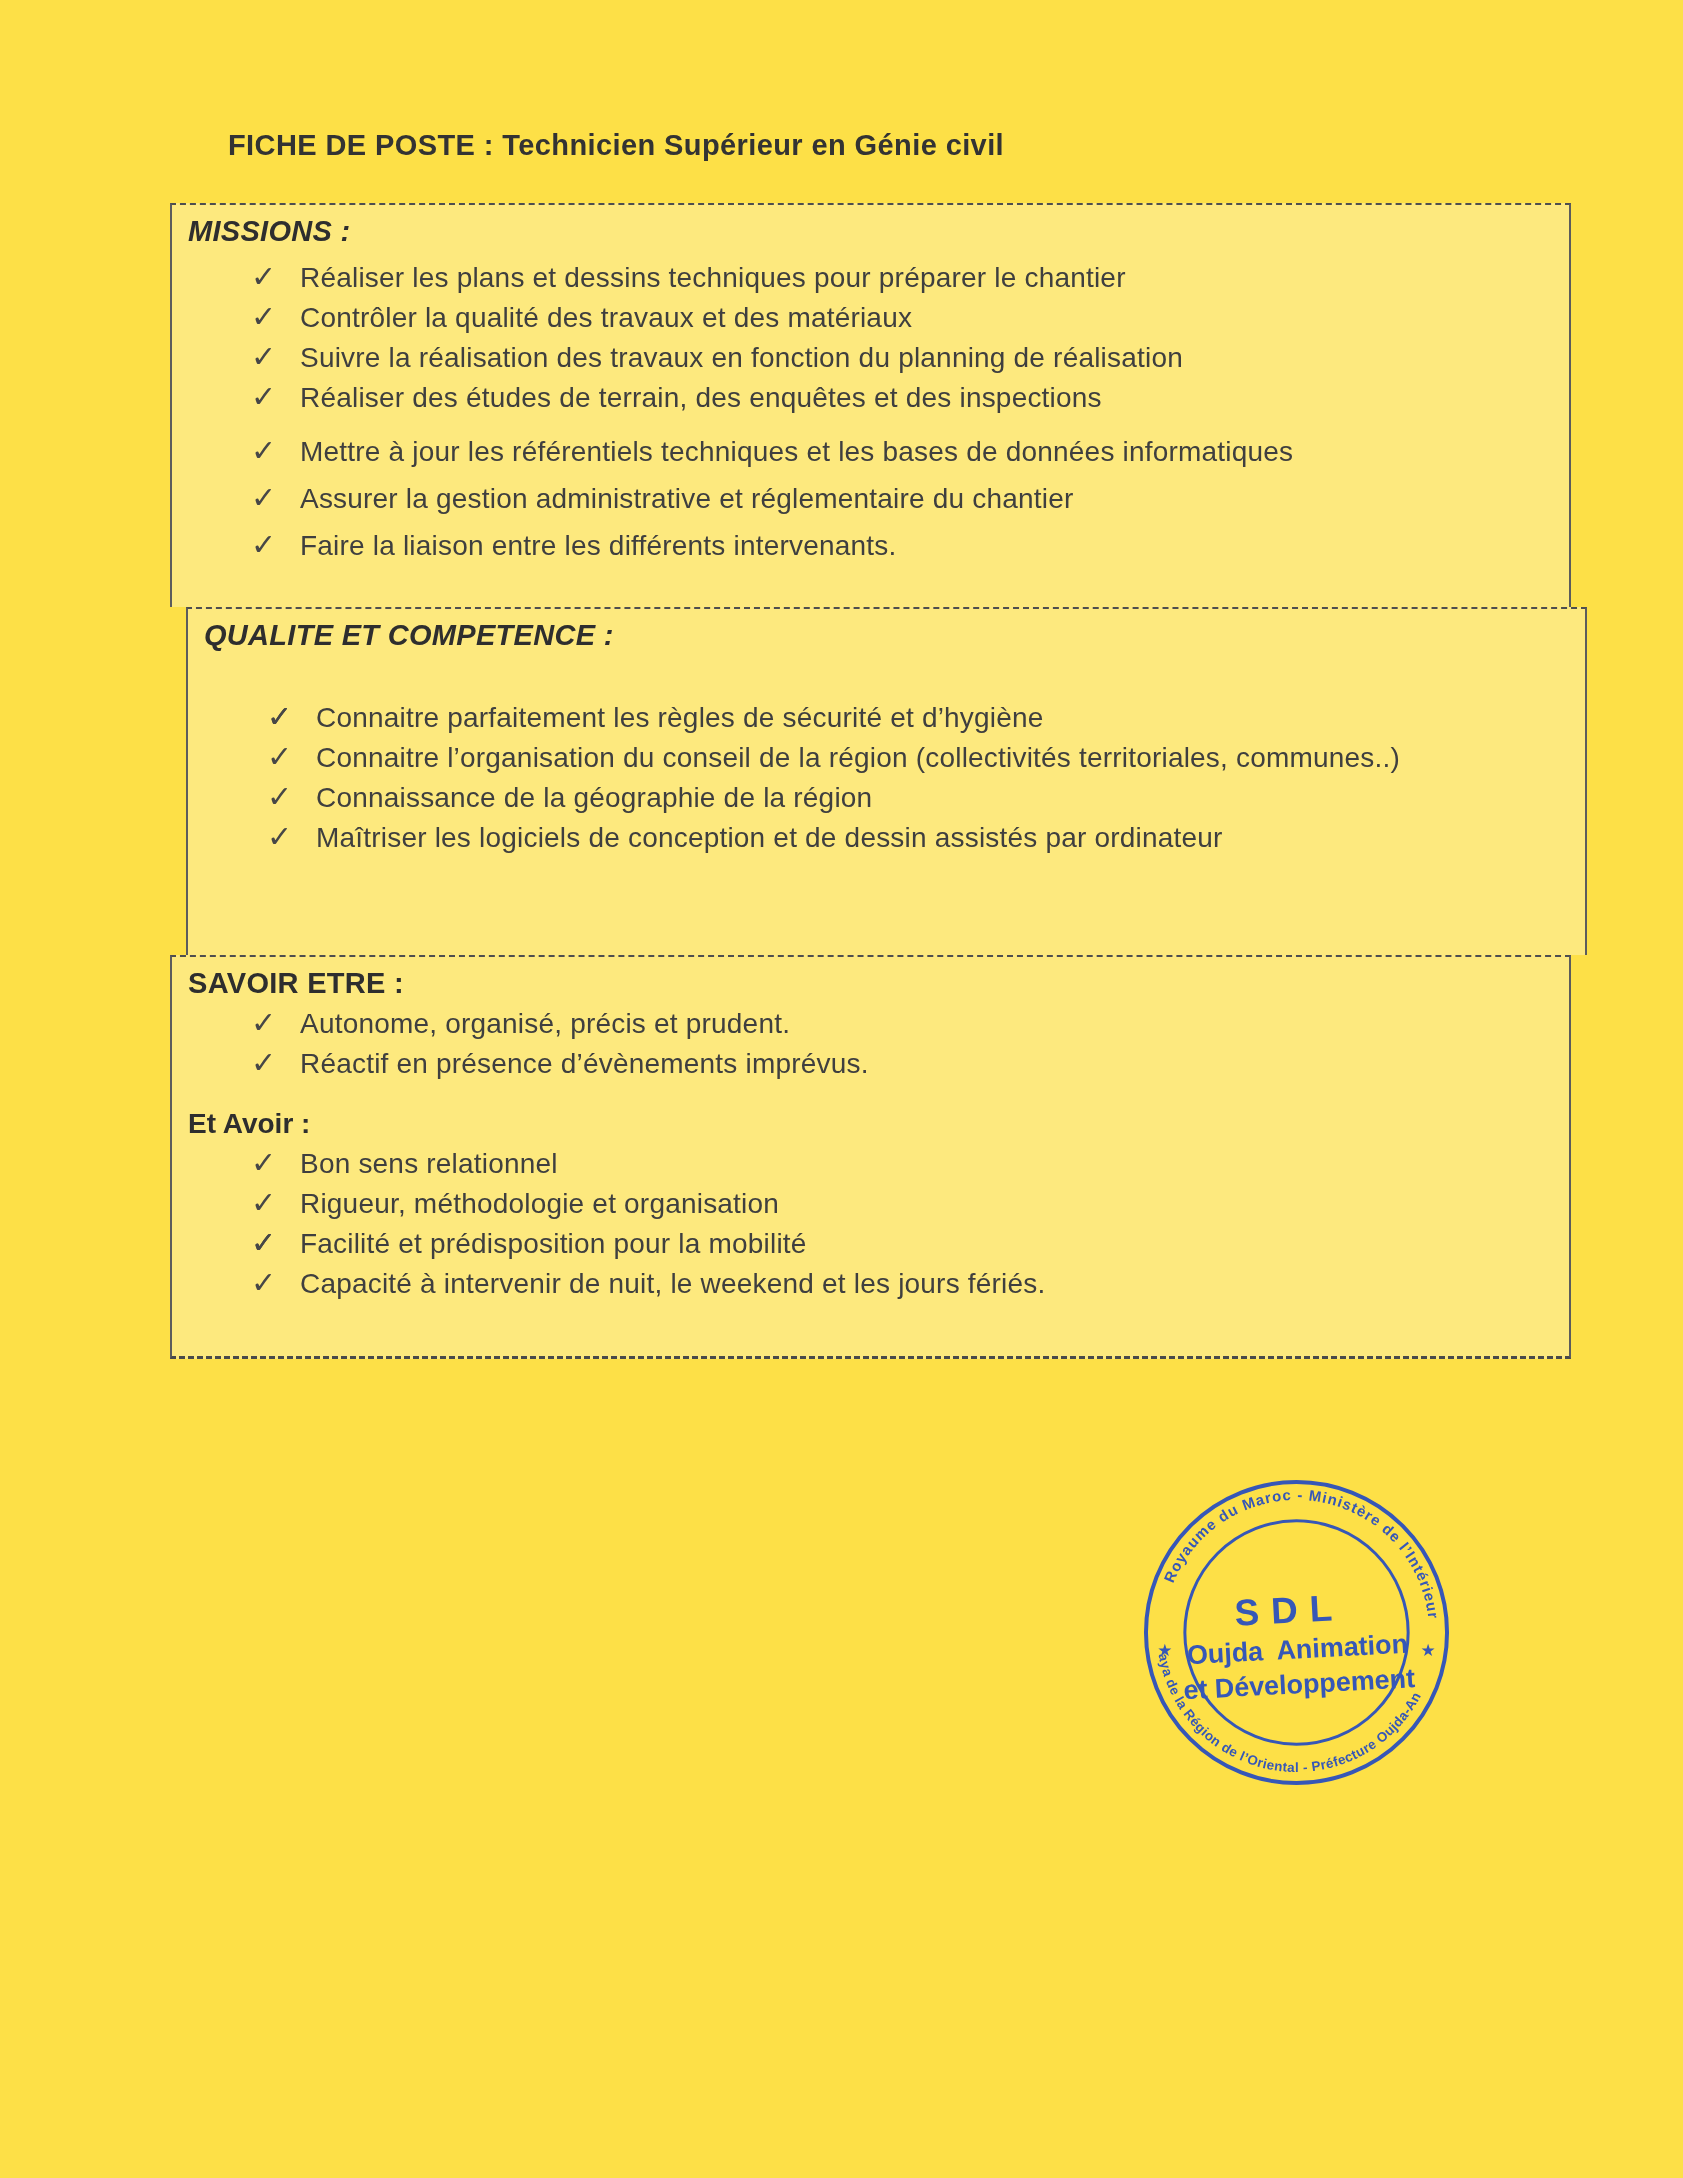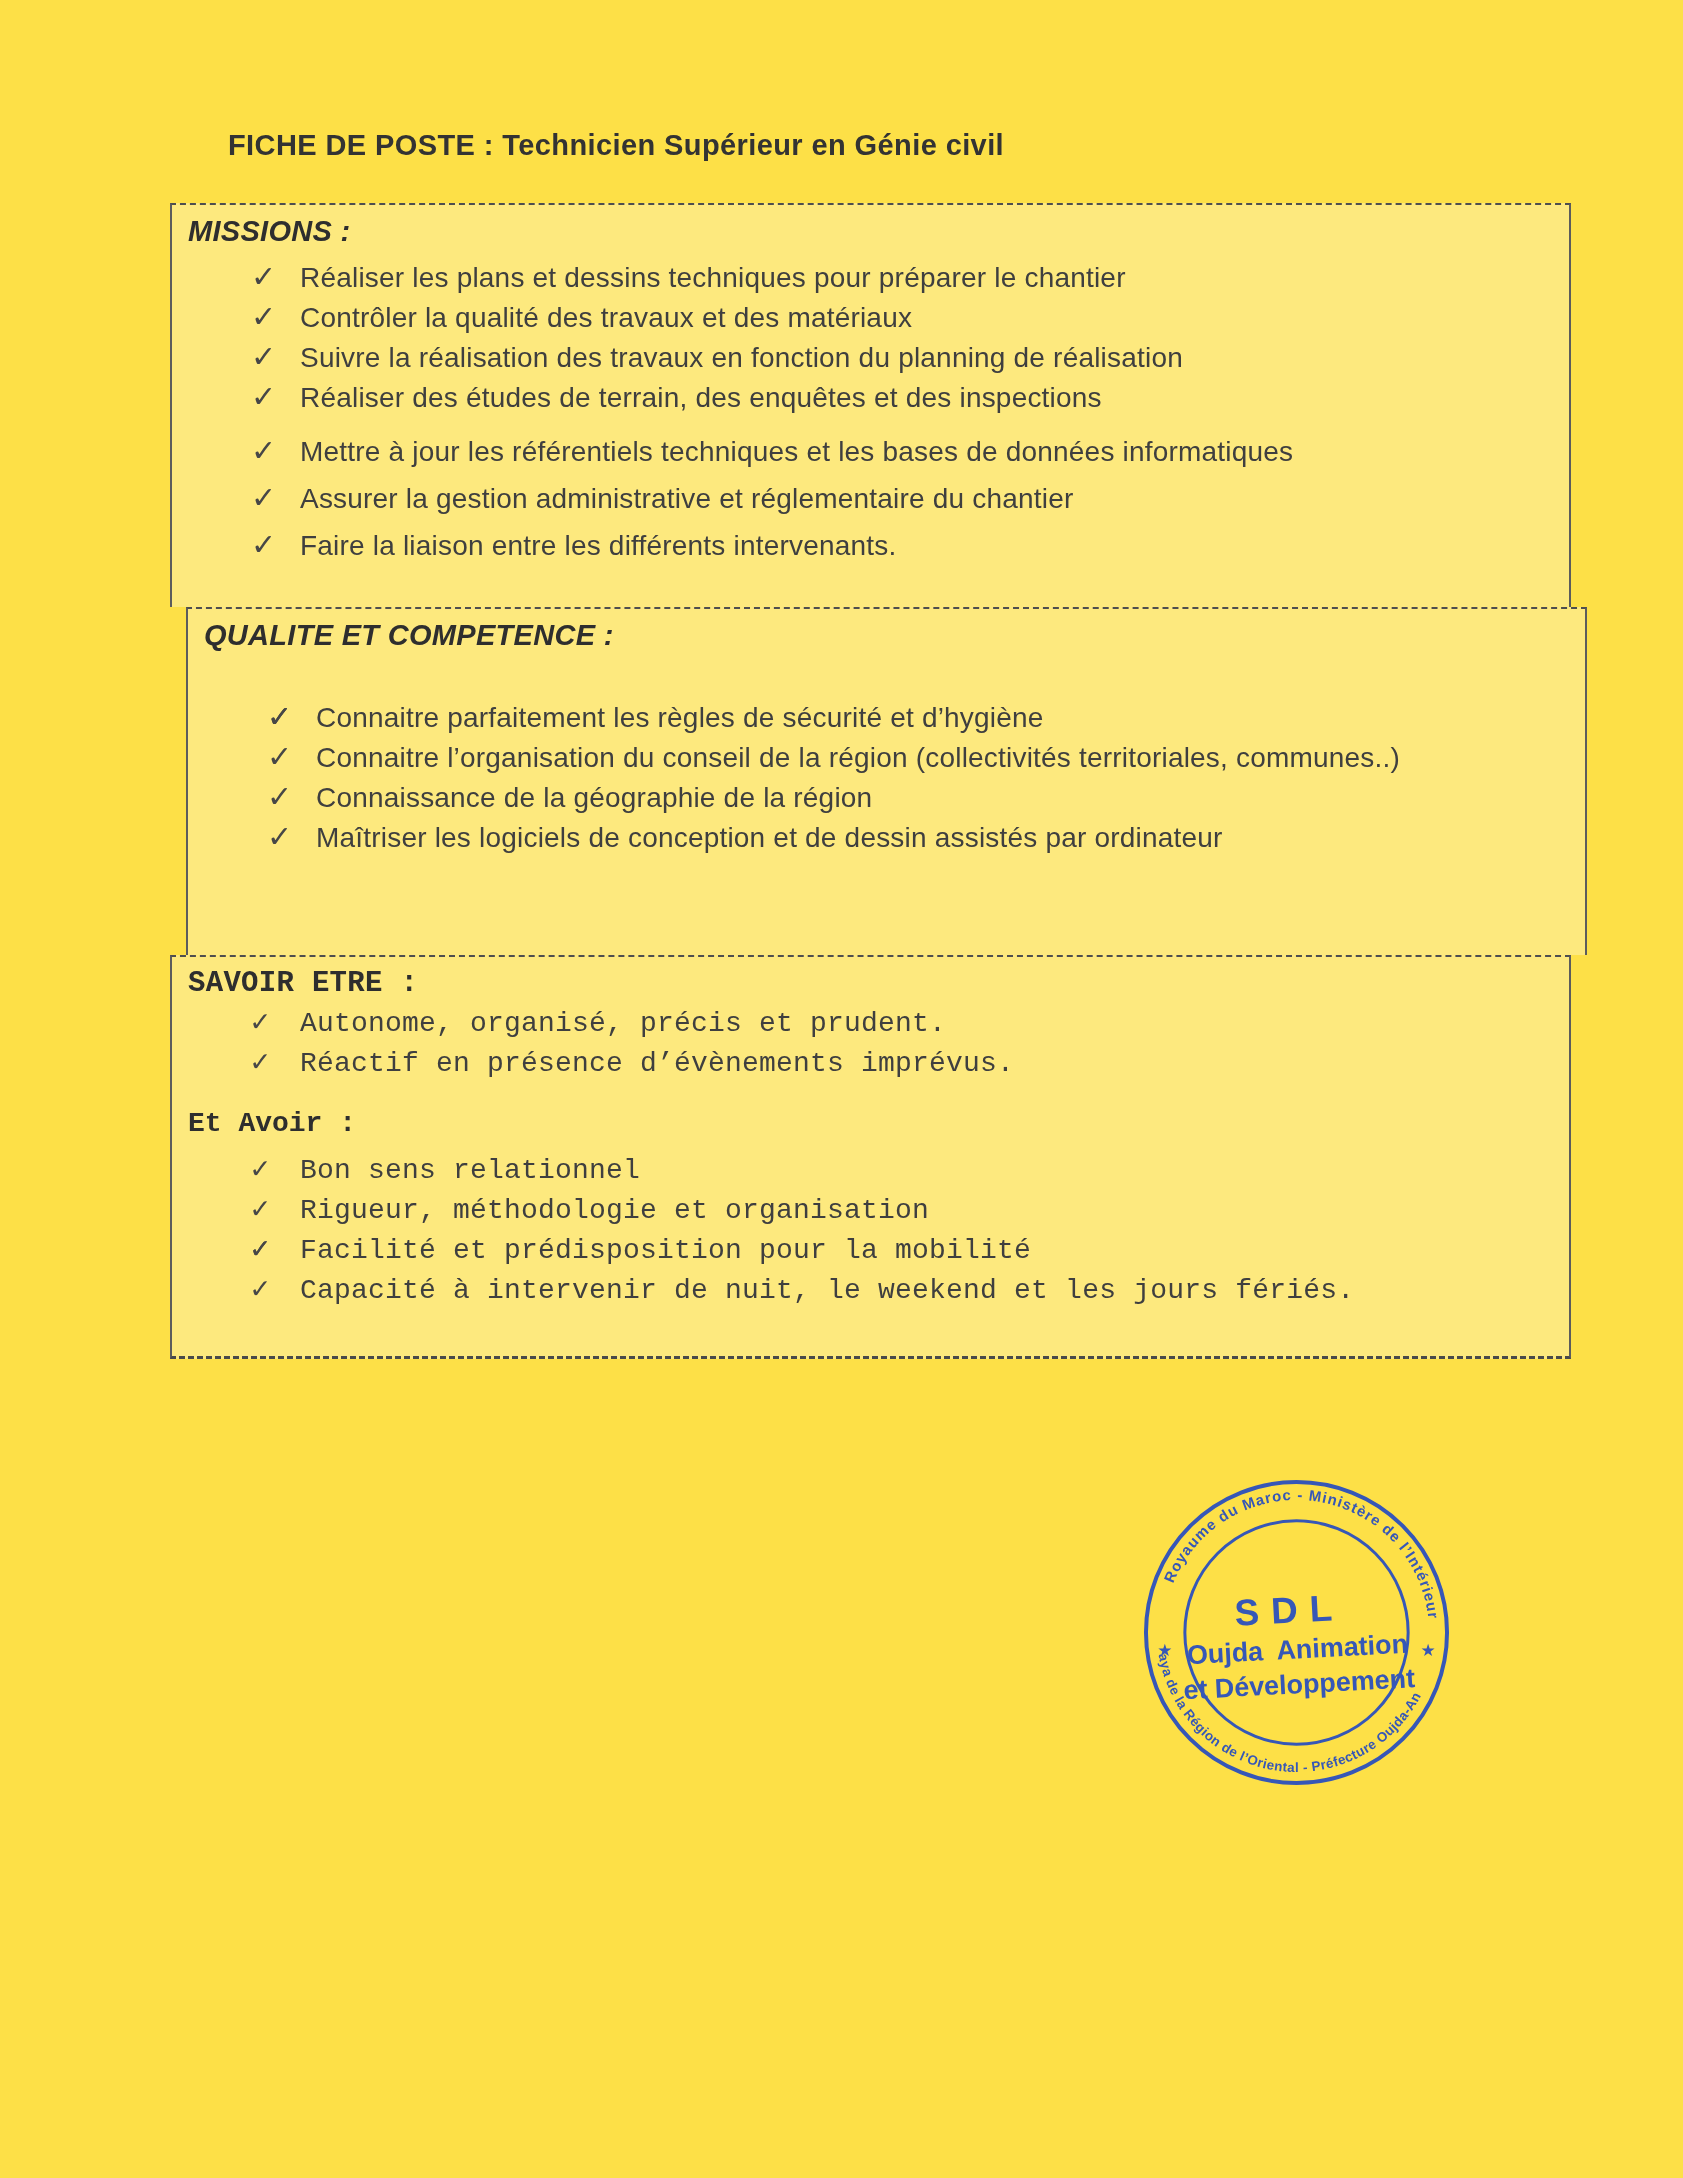--- a/index.html
+++ b/index.html
@@ -21,28 +21,28 @@
   .box {
     box-sizing:border-box; width:100%;
     border-left:2px solid #5c5c5c;
     border-right:2px solid #5c5c5c;
     border-top:2px dashed #4e4e4e;
     padding:10px 20px 0 16px;
     background:rgba(255,255,255,0.3);
   }
   .box-missions { height:404px; }
   .box-qualite  { height:348px;margin-left:16px; }
-  .box-savoir   { height:404px; border-bottom:3px dashed #4a4a4a;font-family:Liberation Mono, monospace; }
+  .box-savoir   { height:404px; border-bottom:3px dashed #4a4a4a; }
   .sec-heading {
     margin:0; font-size:29px; font-weight:bold; color:#2e2e2e;
     letter-spacing:0.3px;
   }
   .italic { font-style:italic; }
   .sub-heading {
-    margin:24px 0 12px 0; font-size:28px; font-weight:bold; color:#2e2e2e;
+    margin:24px 0 4px 0; font-size:28px; font-weight:bold; color:#2e2e2e;
   }
   .checklist { list-style:none; margin:0; padding:0; }
   .check-item {
     position:relative; padding-left:112px;
     font-size:28px; line-height:40px; letter-spacing:0.2px;
     color:#3f3f3f;
   }
   .check {
     position:absolute; left:63px; top:-1px;
     font-size:30px; color:#474747;

